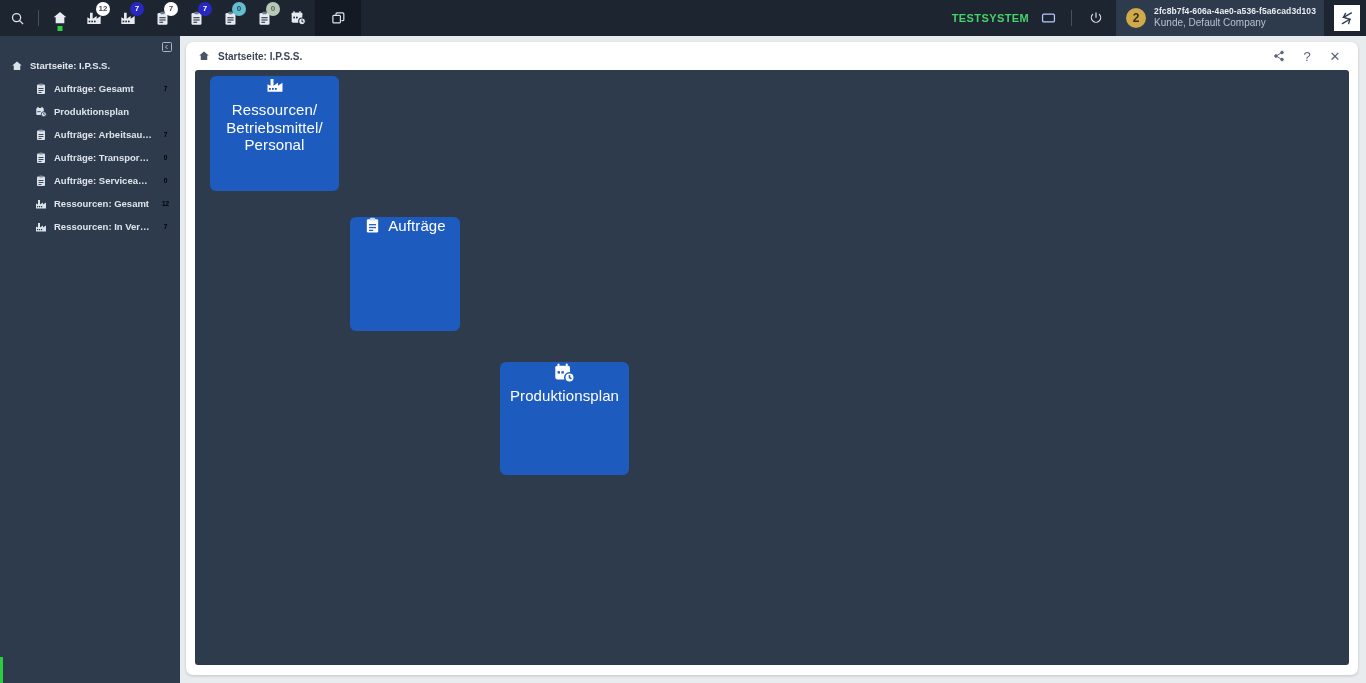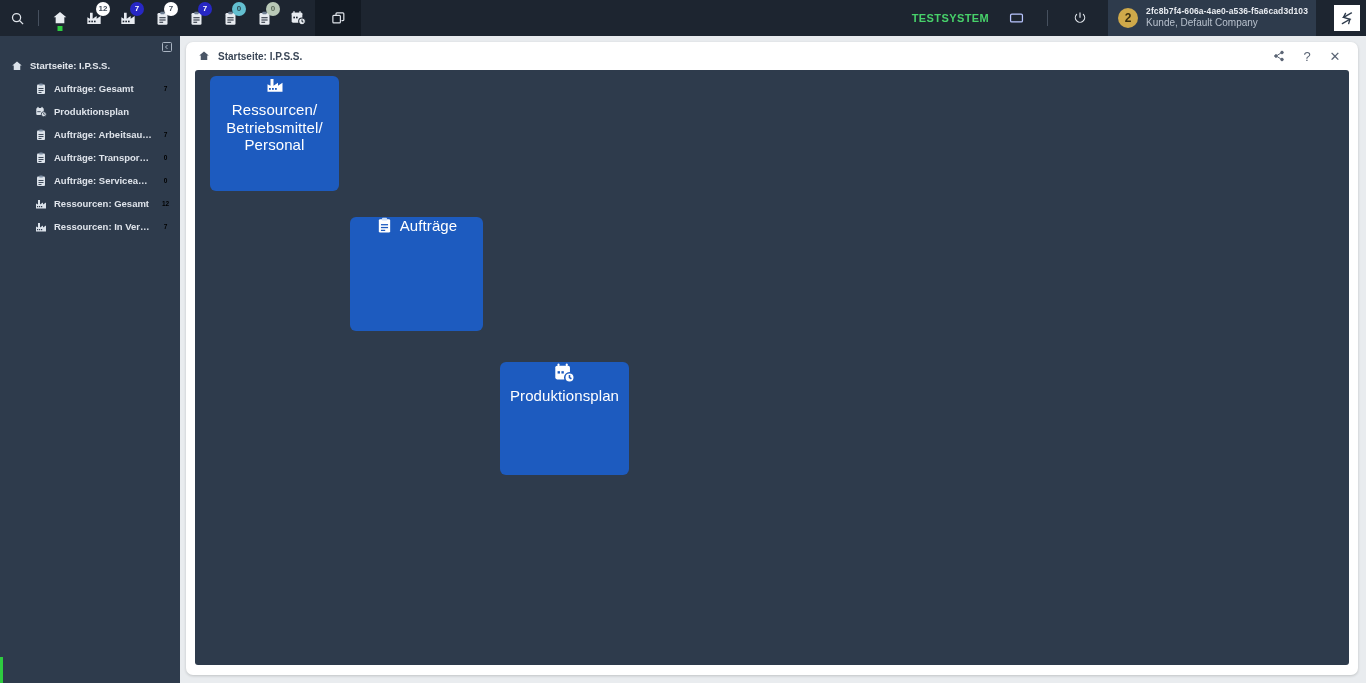--- a/index.html
+++ b/index.html
@@ -45,21 +45,21 @@
     width:46px; height:36px;
     display:flex; align-items:center; justify-content:center;
     background:#131a23; cursor:pointer;
   }
   .tb-spacer{ flex:1; }
 
   .testsystem{
     color:#47d16a; font-size:11px; font-weight:700; letter-spacing:.4px;
   }
   .tb-right{
-    display:flex; align-items:center; gap:12px; height:36px; padding-right:0;
+    display:flex; align-items:center; gap:4px; height:36px; padding-right:0;
   }
   .monitor-btn{ width:30px;height:36px;display:flex;align-items:center;justify-content:center;cursor:pointer;}
   .power-btn{ width:32px;height:36px;display:flex;align-items:center;justify-content:center;cursor:pointer;}
   .userbox{
     height:36px; background:#2e3b4c; display:flex; align-items:center;
     padding:0 8px 0 10px; gap:8px; cursor:pointer;
   }
   .avatar{
     width:20px;height:20px;border-radius:50%;
     background:#cfa94a; color:#3a2f10;
@@ -148,21 +148,21 @@
   }
   .tile-inner{ display:flex; align-items:center; justify-content:center; flex-wrap:wrap; gap:7px; padding:0 8px; }
   .tile-text{ font-size:15px; line-height:1.18; letter-spacing:.1px; }
   .tile-ico{ display:inline-flex; align-items:center; justify-content:center; }
 
   
   #tile-ressourcen{ left:15px; top:6px; width:129px; height:115px; }
   #tile-ressourcen .tile-inner{ flex-direction:row; align-items:flex-start; }
   #tile-ressourcen .tile-text{ text-align:center; width:100%; }
   
-  #tile-auftraege{ left:155px; top:147px; width:133px; height:114px; }
+  #tile-auftraege{ left:155px; top:147px; width:110px; height:114px; }
   
   #tile-produktionsplan{ left:305px; top:292px; width:129px; height:113px; }
   #tile-produktionsplan .tile-inner{ flex-direction:column; gap:3px; }
 </style>
 </head>
 <body>
 
 <div class="topbar">
 
   <div class="tb-left">

